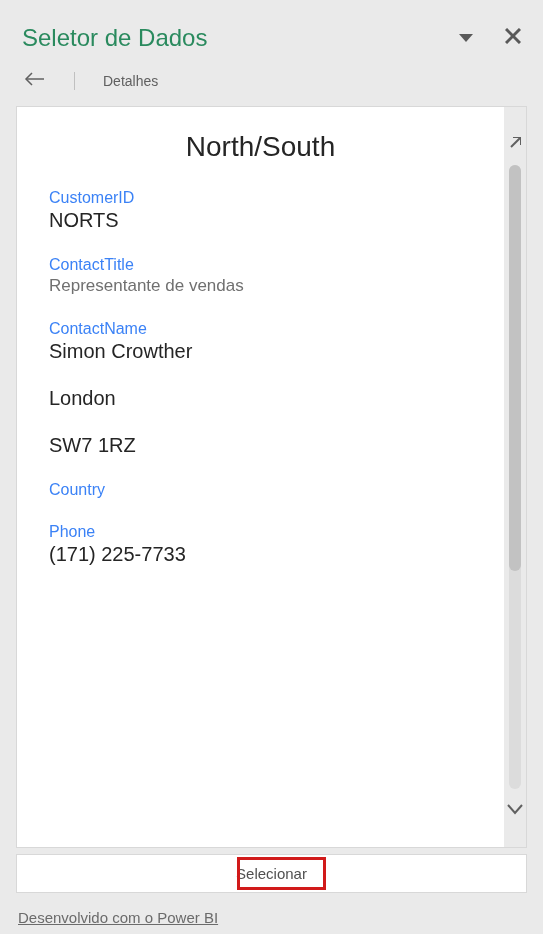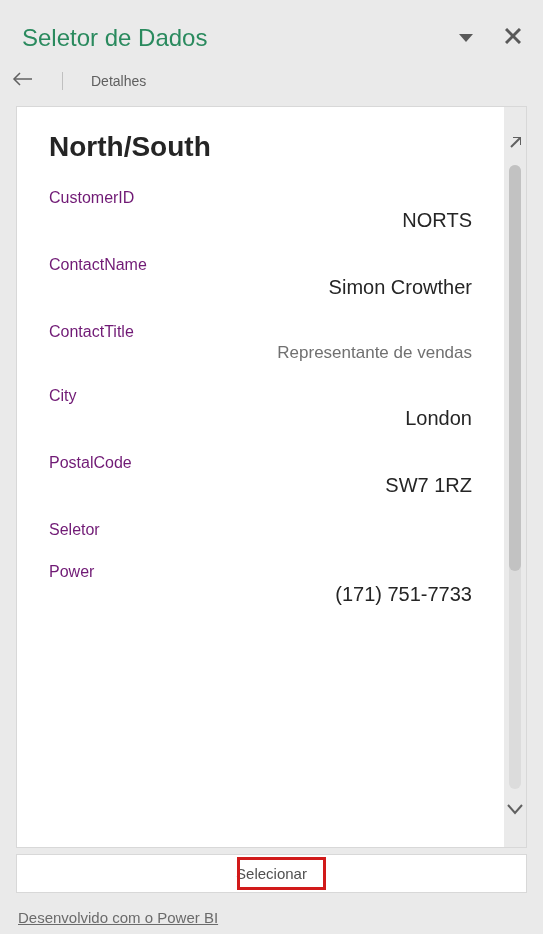--- a/index.html
+++ b/index.html
@@ -4,34 +4,34 @@
   <style>
     * { box-sizing: border-box; margin: 0; padding: 0; }
     html, body { width: 543px; height: 934px; font-family: 'Segoe UI', Arial, sans-serif; background: #eaeaea; overflow: hidden; }
     .container { width: 100%; height: 100%; display: flex; flex-direction: column; }
     
     .header { display: flex; align-items: center; justify-content: space-between; padding: 24px 22px 12px 22px; }
     .title { font-size: 24px; font-weight: 400; color: #2a8a5e; }
     .header-icons { display: flex; gap: 32px; align-items: center; }
     .chevron-down-icon, .close-icon { color: #595959; cursor: pointer; }
     
-    .breadcrumb { display: flex; align-items: center; gap: 28px; padding: 8px 22px 16px 12px; }
+    .breadcrumb { display: flex; align-items: center; gap: 28px; padding: 8px 22px 16px 24px; }
     .back-arrow { color: #606060; cursor: pointer; }
     .divider-v { width: 1px; height: 18px; background: #c0c0c0; }
     .breadcrumb-text { font-size: 14px; color: #606060; }
     
     .card { margin: 0 16px; background: #ffffff; border: 1px solid #d8d8d8; flex: 1; display: flex; min-height: 0; }
     .content { flex: 1; padding: 24px 32px; overflow-y: auto; }
     .content::-webkit-scrollbar { width: 0; }
     
-    .page-title { font-size: 28px; font-weight: 700; color: #252525; margin-bottom: 26px; }
+    .page-title { font-size: 28px; font-weight: 400; color: #252525; margin-bottom: 26px; text-align: center; }
     
     .field { margin-bottom: 24px; }
-    .field-label { font-size: 16px; color: #701a75; margin-bottom: 2px; }
-    .field-value { font-size: 20px; color: #252525; text-align: right; }
+    .field-label { font-size: 16px; color: #3b82f6; margin-bottom: 2px; }
+    .field-value { font-size: 20px; color: #252525; }
     .field-value.muted { font-size: 17px; color: #707070; }
     
     .side-icons { width: 22px; display: flex; flex-direction: column; justify-content: space-between; align-items: center; padding: 28px 0; background: #eaeaea; }
     .expand-icon { color: #606060; cursor: pointer; }
     .scroll-track { width: 12px; flex: 1; margin: 12px 0; background: #dcdcdc; border-radius: 6px; position: relative; }
     .scroll-thumb { position: absolute; top: 0; left: 0; right: 0; height: 65%; background: #c2c2c2; border-radius: 6px; }
     .scroll-chevron { color: #606060; cursor: pointer; }
     
     .select-row { margin: 6px 16px; }
     .select-btn { width: 100%; padding: 10px; background: #ffffff; border: 1px solid #d8d8d8; font-size: 15px; color: #505050; cursor: pointer; position: relative; }
@@ -73,41 +73,39 @@
 
   <div class="card">
     <div class="content">
       <div class="page-title">North/South</div>
 
       <div class="field">
         <div class="field-label">CustomerID</div>
         <div class="field-value">NORTS</div>
       </div>
       <div class="field">
+        <div class="field-label">ContactTitle</div>
+        <div class="field-value muted">Representante de vendas</div>
+      </div>
+      <div class="field">
         <div class="field-label">ContactName</div>
         <div class="field-value">Simon Crowther</div>
       </div>
       <div class="field">
-        <div class="field-label">ContactTitle</div>
-        <div class="field-value muted">Representante de vendas</div>
-      </div>
-      <div class="field">
-        <div class="field-label">City</div>
         <div class="field-value">London</div>
       </div>
       <div class="field">
-        <div class="field-label">PostalCode</div>
         <div class="field-value">SW7 1RZ</div>
       </div>
       <div class="field">
-        <div class="field-label">Seletor</div>
+        <div class="field-label">Country</div>
       </div>
       <div class="field">
-        <div class="field-label">Power</div>
-        <div class="field-value">(171) 751-7733</div>
+        <div class="field-label">Phone</div>
+        <div class="field-value">(171) 225-7733</div>
       </div>
     </div>
 
     <div class="side-icons">
       <span class="expand-icon">
         <svg width="12" height="12" viewBox="0 0 12 12">
             <polyline points="4,0 12,0 12,8" fill="none" stroke="currentColor" stroke-width="2"></polyline>
             <line x1="12" y1="0" x2="2" y2="10" stroke="currentColor" stroke-width="2"></line>
           </svg>
       </span>

